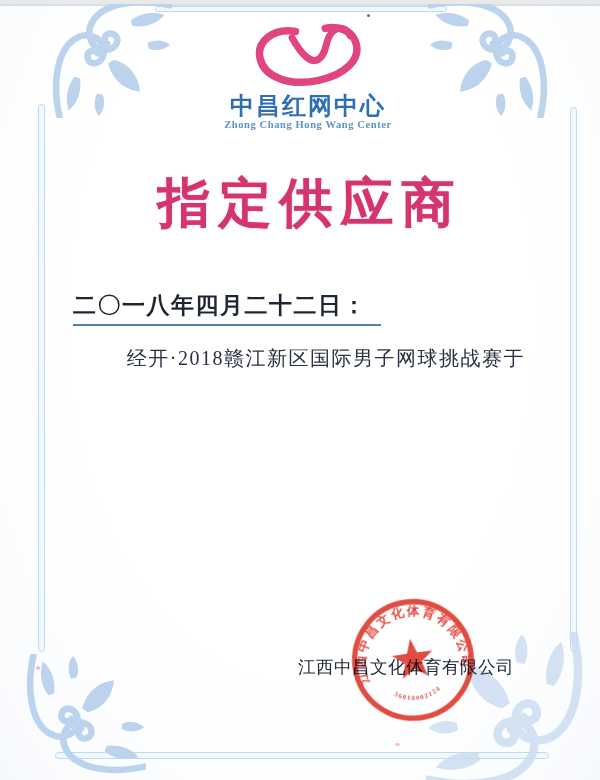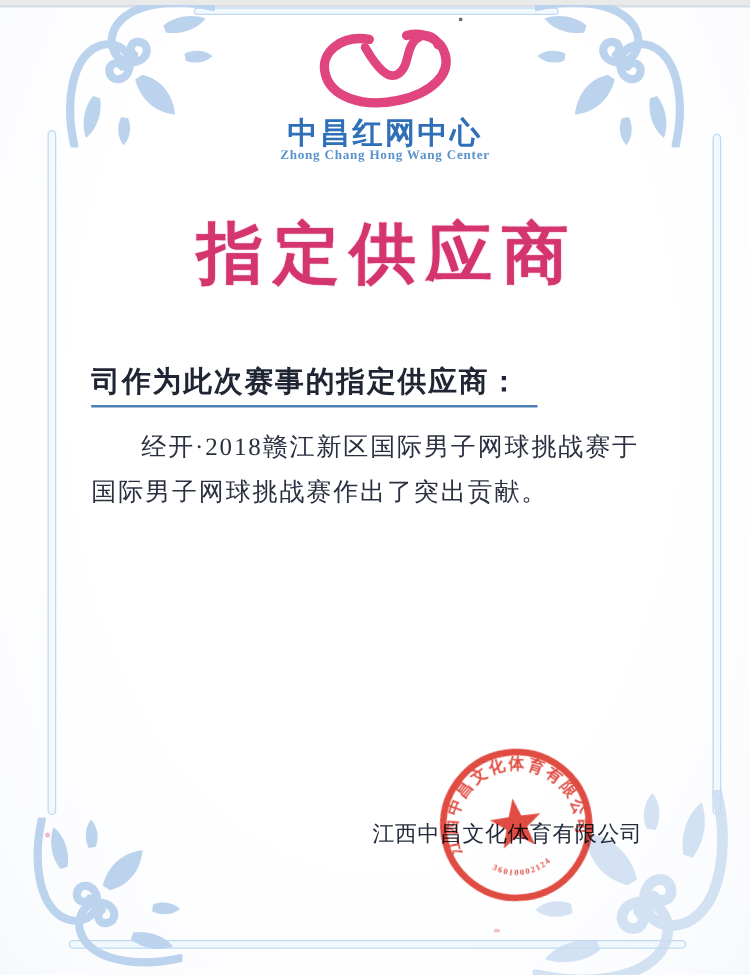--- a/index.html
+++ b/index.html
@@ -69,21 +69,21 @@
     display:inline-block;
     padding:0 14px 3px 0;
     border-bottom:2px solid #4d7fb5;
   }
   
   .body-lines{
     position:absolute;left:73px;top:336px;width:452px;
     font-size:20px;letter-spacing:1.5px;line-height:36px;
     color:#2a3040;
   }
-  .body-lines .line{white-space:nowrap;}
+  .body-lines .line{white-space:nowrap;text-align:right;}
   .body-lines .indent{text-indent:2em;}
   
   .signature{
     position:absolute;left:298px;top:648px;
     color:#222a3c;line-height:31px;
   }
   .sig-company{font-size:17.5px;letter-spacing:.5px;white-space:nowrap;}
   .sig-date{font-size:18px;letter-spacing:1.5px;white-space:nowrap;}
   
   .seal{
@@ -177,26 +177,25 @@
         <path d="M56,20 C64,38 72,48 80,44 C90,39 88,24 97,18 C104,13 112,16 114,24" stroke-width="7" transform="rotate(-6 73 39)"></path>
       </g>
     </svg>
   </div>
   <div class="org-cn">中昌红网中心</div>
   <div class="org-en">Zhong Chang Hong Wang Center</div>
 
   <div class="cert-title">指定供应商</div>
 
   <div class="recipient">
-    <span class="u">司作为此次赛事的指定供应商：</span>
+    <span class="u">二〇一八年四月二十二日：</span>
   </div>
 
   <div class="body-lines">
     <div class="line indent">经开·2018赣江新区国际男子网球挑战赛于</div>
-    <div class="line">国际男子网球挑战赛作出了突出贡献。</div>
   </div>
 
   <div class="signature">
     <div class="sig-company">江西中昌文化体育有限公司</div>
   </div>
 
   <div class="seal">
     <svg viewBox="0 0 200 200">
       <defs>
         <path id="arcTop" d="M 30,122 A 72,72 0 1 1 170,122"></path>

